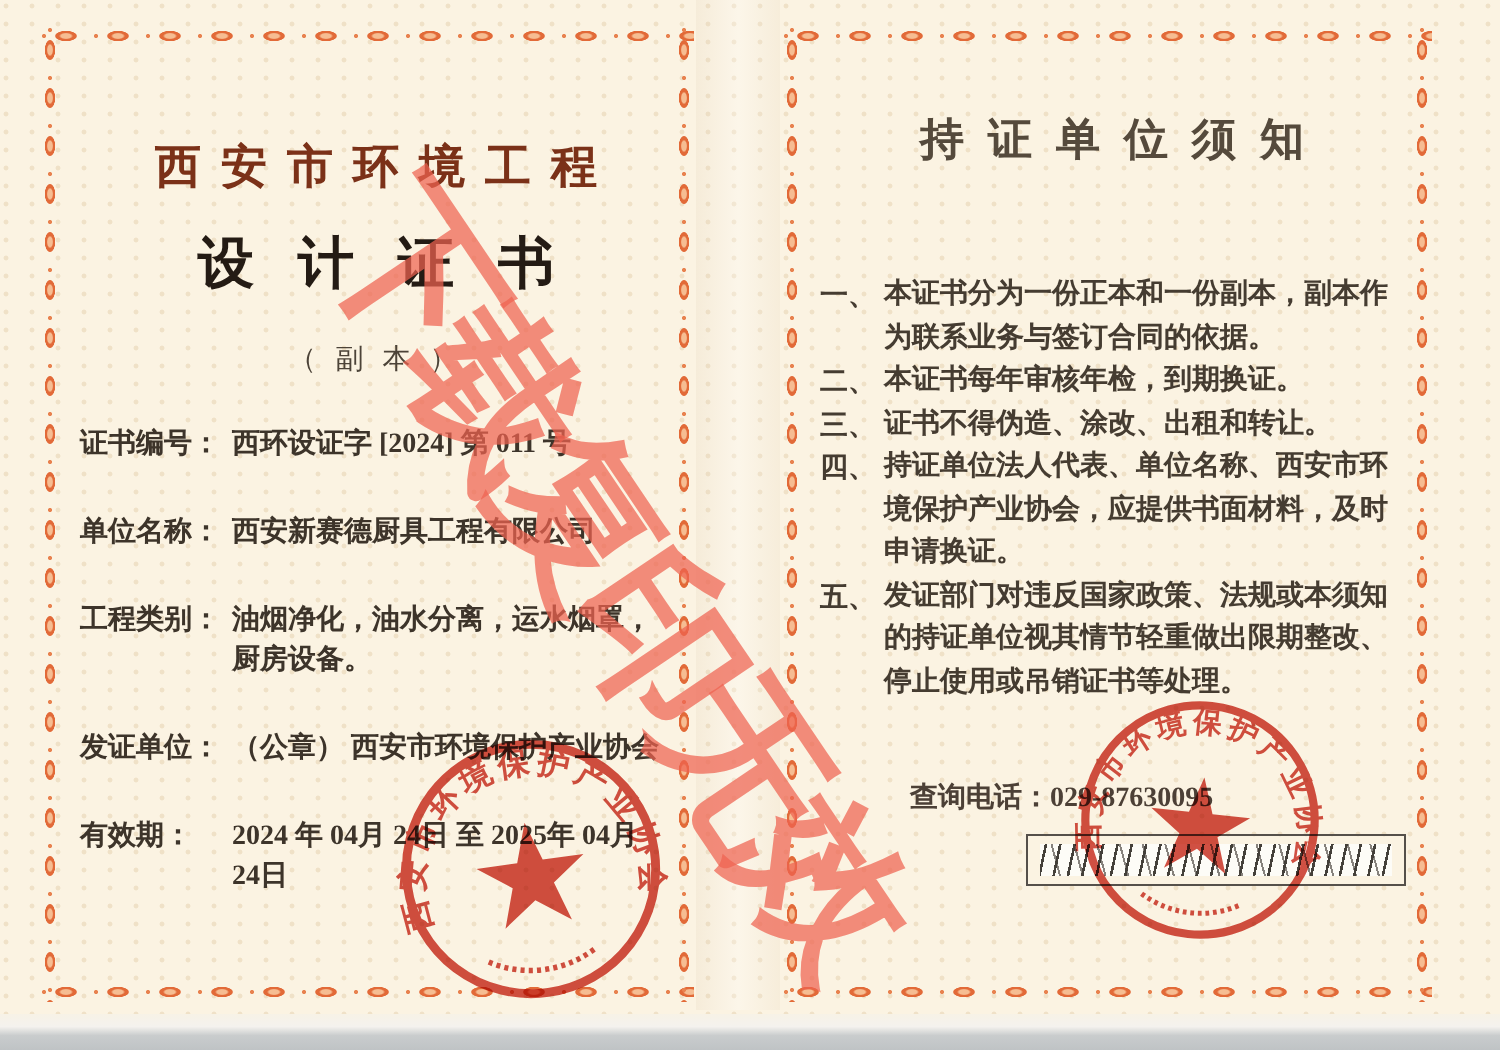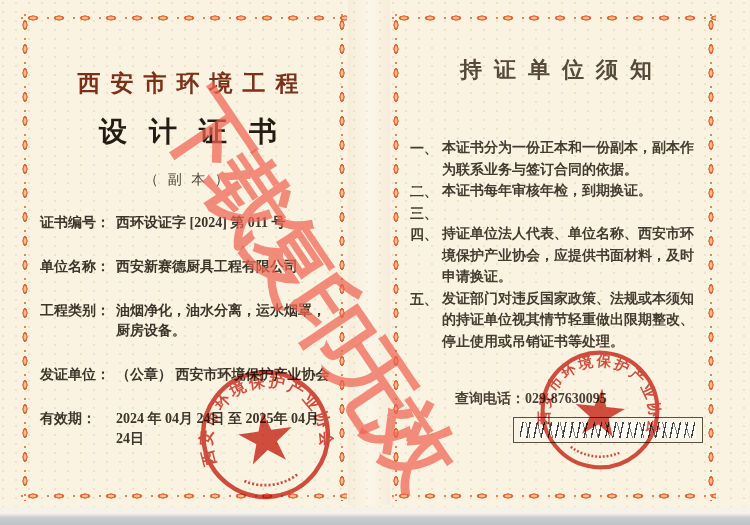--- a/index.html
+++ b/index.html
@@ -134,20 +134,21 @@
       <div class="notice">
         <span class="num">一、</span>
         <span class="txt">本证书分为一份正本和一份副本，副本作为联系业务与签订合同的依据。</span>
       </div>
       <div class="notice">
         <span class="num">二、</span>
         <span class="txt">本证书每年审核年检，到期换证。</span>
       </div>
       <div class="notice">
         <span class="num">三、</span>
+        <span class="txt">证书不得伪造、涂改、出租和转让。</span>
       </div>
       <div class="notice">
         <span class="num">四、</span>
         <span class="txt">持证单位法人代表、单位名称、西安市环境保护产业协会，应提供书面材料，及时申请换证。</span>
       </div>
       <div class="notice">
         <span class="num">五、</span>
         <span class="txt">发证部门对违反国家政策、法规或本须知的持证单位视其情节轻重做出限期整改、停止使用或吊销证书等处理。</span>
       </div>
     </div>

